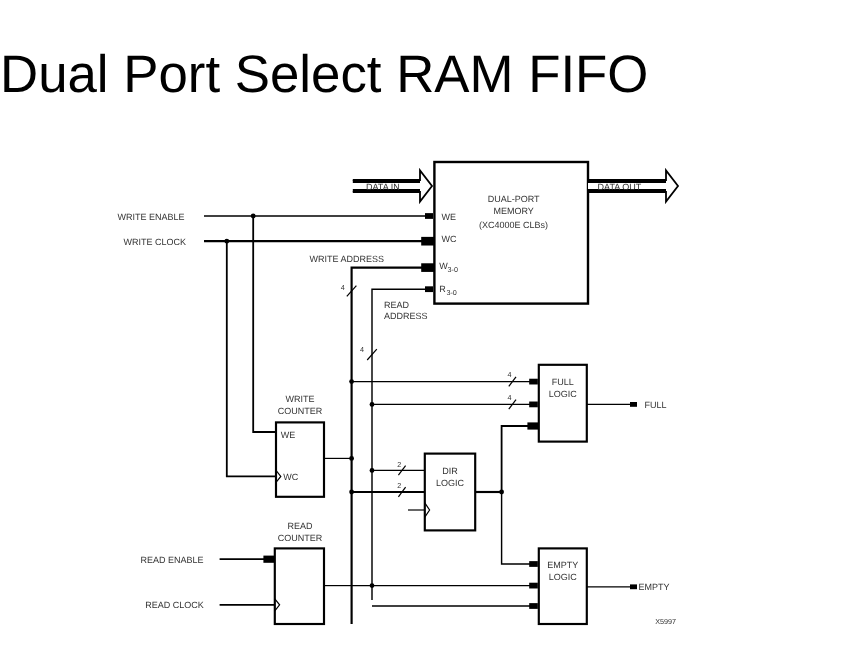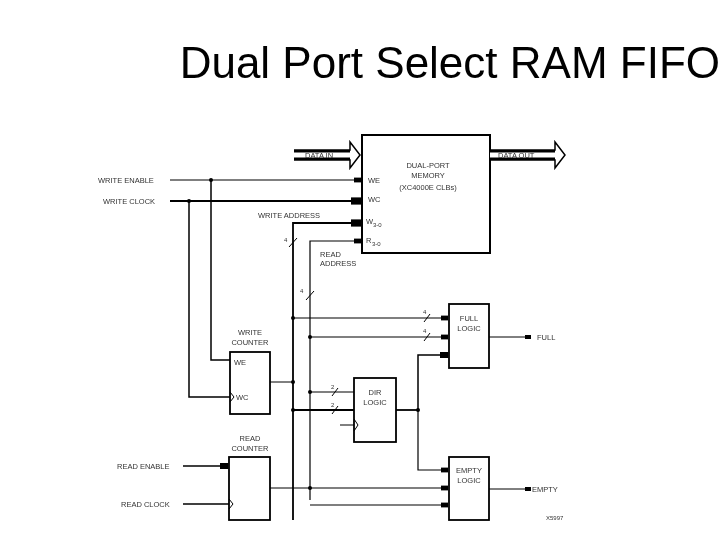--- a/index.html
+++ b/index.html
@@ -1,17 +1,17 @@
 <!DOCTYPE html>
 <html><head>
 <meta charset="utf-8">
 <style>
   html, body { margin: 0; padding: 0; background: #ffffff; }
   body { width: 720px; height: 540px; position: relative; overflow: hidden; font-family: "Liberation Sans", sans-serif; }
-  .title { position: absolute; left: 0; top: 38px; width: 720px; text-align: right; font-size: 44px; color: #000; font-family: "Liberation Sans", sans-serif; }
+  .title { position: absolute; left: 0; top: 38px; width: 720px; text-align: left; font-size: 44px; color: #000; font-family: "Liberation Sans", sans-serif; }
   svg { position: absolute; left: 0; top: 0; }
   svg text { font-family: "Liberation Sans", sans-serif; font-size: 7.5px; fill: #333; }
   .sm { font-size: 6px; }
 </style>
 </head>
 <body>
 
 <div class="title">Dual Port Select RAM FIFO</div>
 
 <svg width="720" height="540" viewBox="0 0 720 540">

